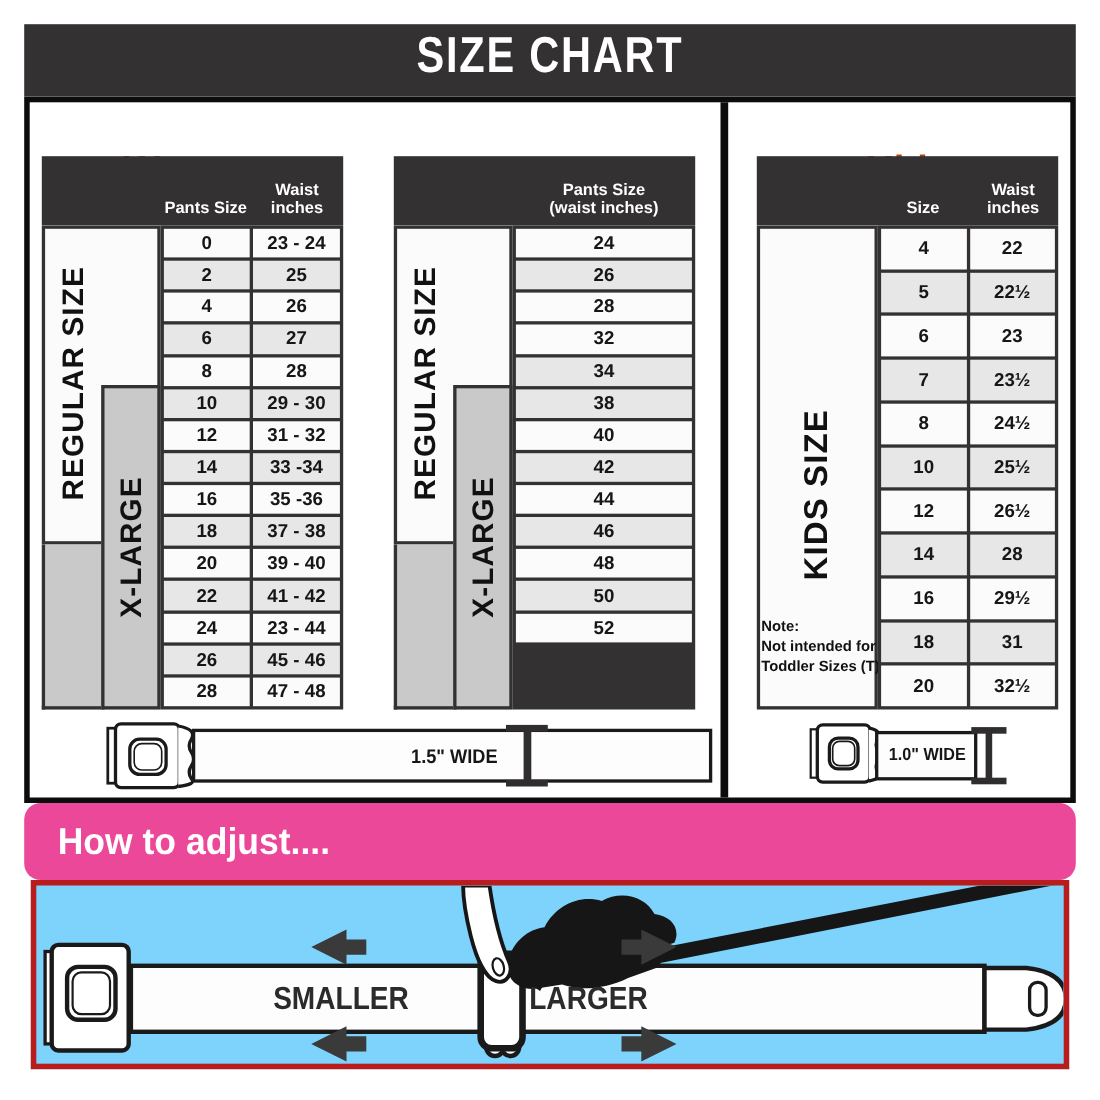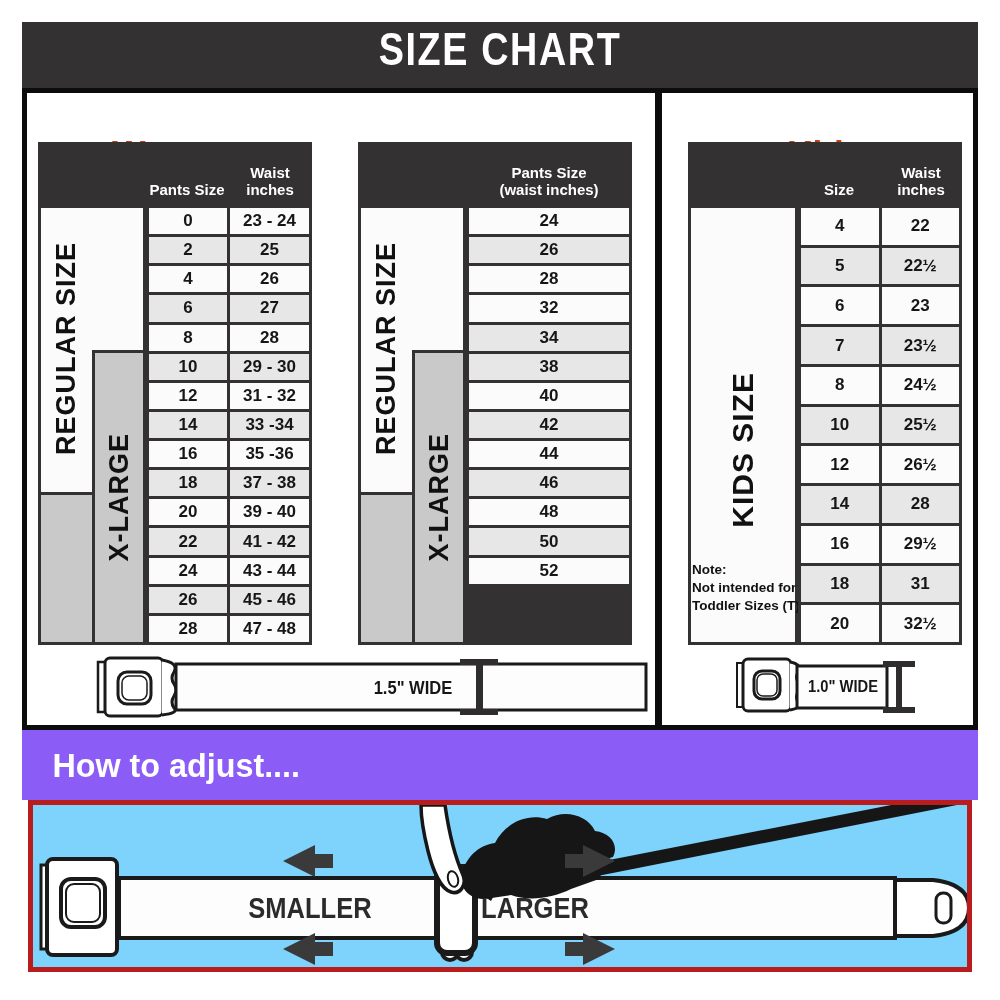--- a/index.html
+++ b/index.html
@@ -30,21 +30,21 @@
   .gray-x{left:54px;top:145px;width:54px;height:295px;background:#c9c9c9;border:3px solid #333132;}
   .vwrap{display:flex;align-items:center;justify-content:center;}
   .vlabel{writing-mode:vertical-rl;transform:rotate(180deg);font-weight:700;font-size:27px;color:#111;white-space:nowrap;letter-spacing:1px;}
 
   .kids-box{left:661px;top:112px;width:110px;height:440px;background:#fbfbfb;border:3px solid #333132;}
   .kids-vwrap{left:661px;top:227px;width:110px;height:260px;}
   .kids-note{left:665px;top:468px;width:124px;font-size:13.5px;font-weight:700;color:#111;line-height:1.35;}
 
   .belt-label{font-size:18px;font-weight:700;color:#161616;text-align:center;transform:scaleX(.92);white-space:nowrap;}
 
-  .howto-bar{left:22px;top:730px;width:956px;height:70px;background:#8b5cf6;display:flex;align-items:center;}
+  .howto-bar{left:22px;top:730px;width:956px;height:70px;background:#ec4899;display:flex;align-items:center;border-radius:15px;}
   .howto-text{color:#fff;font-size:34px;font-weight:700;padding-left:32px;transform-origin:left center;transform:scaleX(.95);white-space:nowrap;}
 
   .illus-box{left:28px;top:800px;width:944px;height:172px;background:#7dd3fc;border:5px solid #b91c1c;overflow:hidden;}
   .adjust-word{top:86px;width:170px;height:34px;line-height:34px;text-align:center;font-size:29px;font-weight:700;color:#2b2b2b;transform:scaleX(.88);}
 </style>
 </head>
 <body>
 
 <div class="stage">
 
@@ -95,21 +95,21 @@
         <div class="cell shaded">33 -34</div>
         <div class="cell light">16</div>
         <div class="cell light">35 -36</div>
         <div class="cell shaded">18</div>
         <div class="cell shaded">37 - 38</div>
         <div class="cell light">20</div>
         <div class="cell light">39 - 40</div>
         <div class="cell shaded">22</div>
         <div class="cell shaded">41 - 42</div>
         <div class="cell light">24</div>
-        <div class="cell light">43 - 44</div>
+        <div class="cell light">23 - 44</div>
         <div class="cell shaded">26</div>
         <div class="cell shaded">45 - 46</div>
         <div class="cell light">28</div>
         <div class="cell light">47 - 48</div>
       </div>
 
     <div class="abs thead" style="left:331px;">
       <div class="hlabel" style="left:108px;width:166px;">
         <div>Pants Size</div>
         <div>(waist inches)</div>

